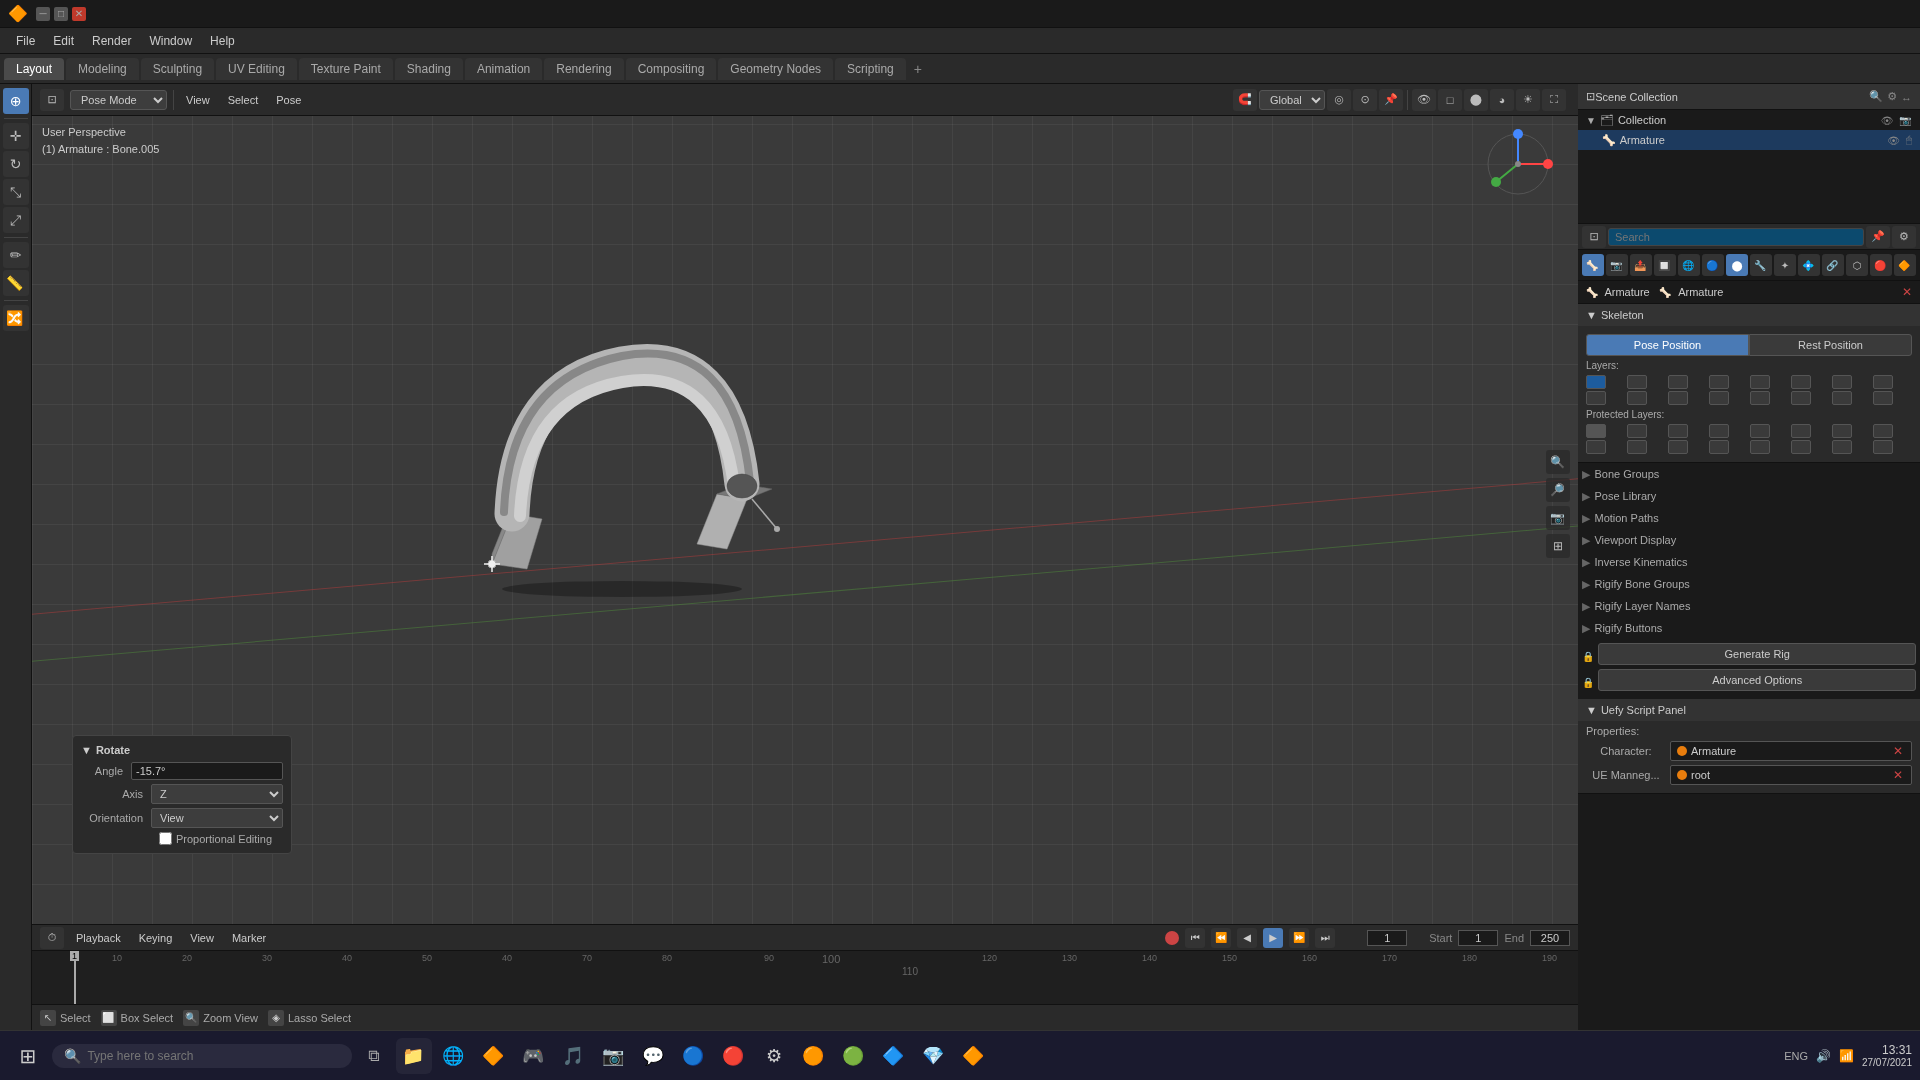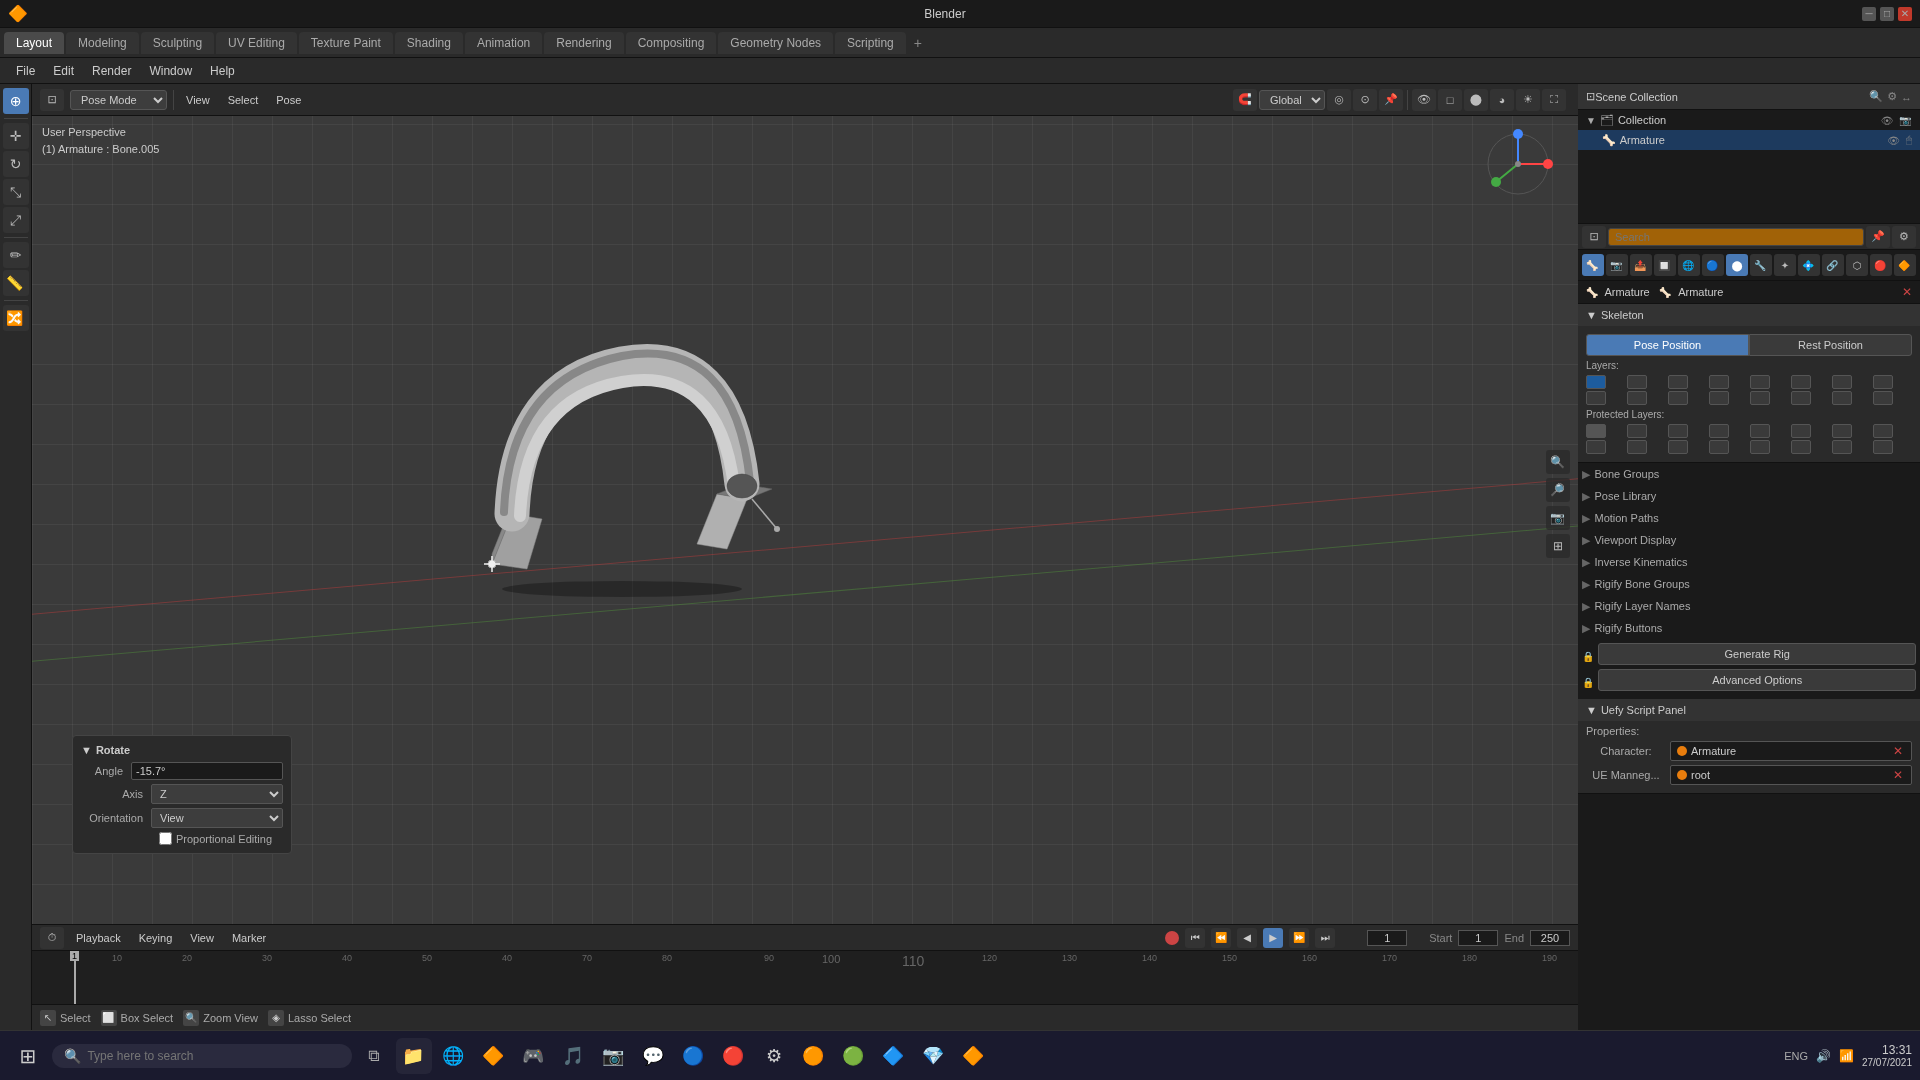--- a/index.html
+++ b/index.html
@@ -291,21 +291,21 @@
       height: 26px;
       background: #2a2a2a;
       display: flex;
       align-items: center;
       padding: 0 4px;
       border-bottom: 1px solid #111;
       gap: 2px;
     }
     .props-search {
       flex: 1;
-      background: #a16207;
+      background: #0c4a6e;
       border: 1px solid #444;
       color: #ccc;
       padding: 2px 6px;
       font-size: 11px;
       border-radius: 3px;
     }
 
     .panel-section {
       border-bottom: 1px solid #111;
     }
@@ -644,51 +644,50 @@
       overflow-y: auto;
     }
   </style>
 </head>
 <body>
 
 <div id="app">
 
   <div id="titlebar">
     <span class="app-icon">🔶</span>
-    <span class="title-text">Blender</span>
     <div class="window-controls">
       <div class="win-btn win-min">─</div>
       <div class="win-btn win-max">□</div>
       <div class="win-btn win-close">✕</div>
     </div>
   </div>
 
   <div id="content-area">
+
+    <div id="menubar">
+      <div class="menu-item">File</div>
+      <div class="menu-item">Edit</div>
+      <div class="menu-item">Render</div>
+      <div class="menu-item">Window</div>
+      <div class="menu-item">Help</div>
+    </div>
 
     <div id="workspacetabs">
       <div class="workspace-tab active">Layout</div>
       <div class="workspace-tab">Modeling</div>
       <div class="workspace-tab">Sculpting</div>
       <div class="workspace-tab">UV Editing</div>
       <div class="workspace-tab">Texture Paint</div>
       <div class="workspace-tab">Shading</div>
       <div class="workspace-tab">Animation</div>
       <div class="workspace-tab">Rendering</div>
       <div class="workspace-tab">Compositing</div>
       <div class="workspace-tab">Geometry Nodes</div>
       <div class="workspace-tab">Scripting</div>
       <div class="workspace-add">+</div>
-    </div>
-
-    <div id="menubar">
-      <div class="menu-item">File</div>
-      <div class="menu-item">Edit</div>
-      <div class="menu-item">Render</div>
-      <div class="menu-item">Window</div>
-      <div class="menu-item">Help</div>
     </div>
 
     <div id="editor-area" style="height: 840px;">
 
       <div id="left-toolbar">
         <div class="tool-btn active" title="Cursor">⊕</div>
         <div class="tool-separator"></div>
         <div class="tool-btn" title="Move">✛</div>
         <div class="tool-btn" title="Rotate">↻</div>
         <div class="tool-btn" title="Scale">⤡</div>
@@ -875,21 +874,21 @@
               <span style="font-size:9px;color:#666;position:absolute;left:80px;">10</span>
               <span style="font-size:9px;color:#666;position:absolute;left:150px;">20</span>
               <span style="font-size:9px;color:#666;position:absolute;left:230px;">30</span>
               <span style="font-size:9px;color:#666;position:absolute;left:310px;">40</span>
               <span style="font-size:9px;color:#666;position:absolute;left:390px;">50</span>
               <span style="font-size:9px;color:#666;position:absolute;left:470px;">40</span>
               <span style="font-size:9px;color:#666;position:absolute;left:550px;">70</span>
               <span style="font-size:9px;color:#666;position:absolute;left:630px;">80</span>
               <span style="font-size:9px;color:#666;position:absolute;left:710px;margin-left:22px;">90</span>
               <span style="font-size:11px;color:#666;position:absolute;left:790px;">100</span>
-              <span style="font-size:14px;color:#666;position:absolute;left:870px;">110</span>
+              <span style="font-size:10px;color:#666;position:absolute;left:870px;margin-top:13px;">110</span>
               <span style="font-size:9px;color:#666;position:absolute;left:950px;">120</span>
               <span style="font-size:9px;color:#666;position:absolute;left:1030px;">130</span>
               <span style="font-size:9px;color:#666;position:absolute;left:1110px;">140</span>
               <span style="font-size:9px;color:#666;position:absolute;left:1190px;">150</span>
               <span style="font-size:9px;color:#666;position:absolute;left:1270px;">160</span>
               <span style="font-size:9px;color:#666;position:absolute;left:1350px;">170</span>
               <span style="font-size:9px;color:#666;position:absolute;left:1430px;">180</span>
               <span style="font-size:9px;color:#666;position:absolute;left:1510px;">190</span>
 
             </div>

